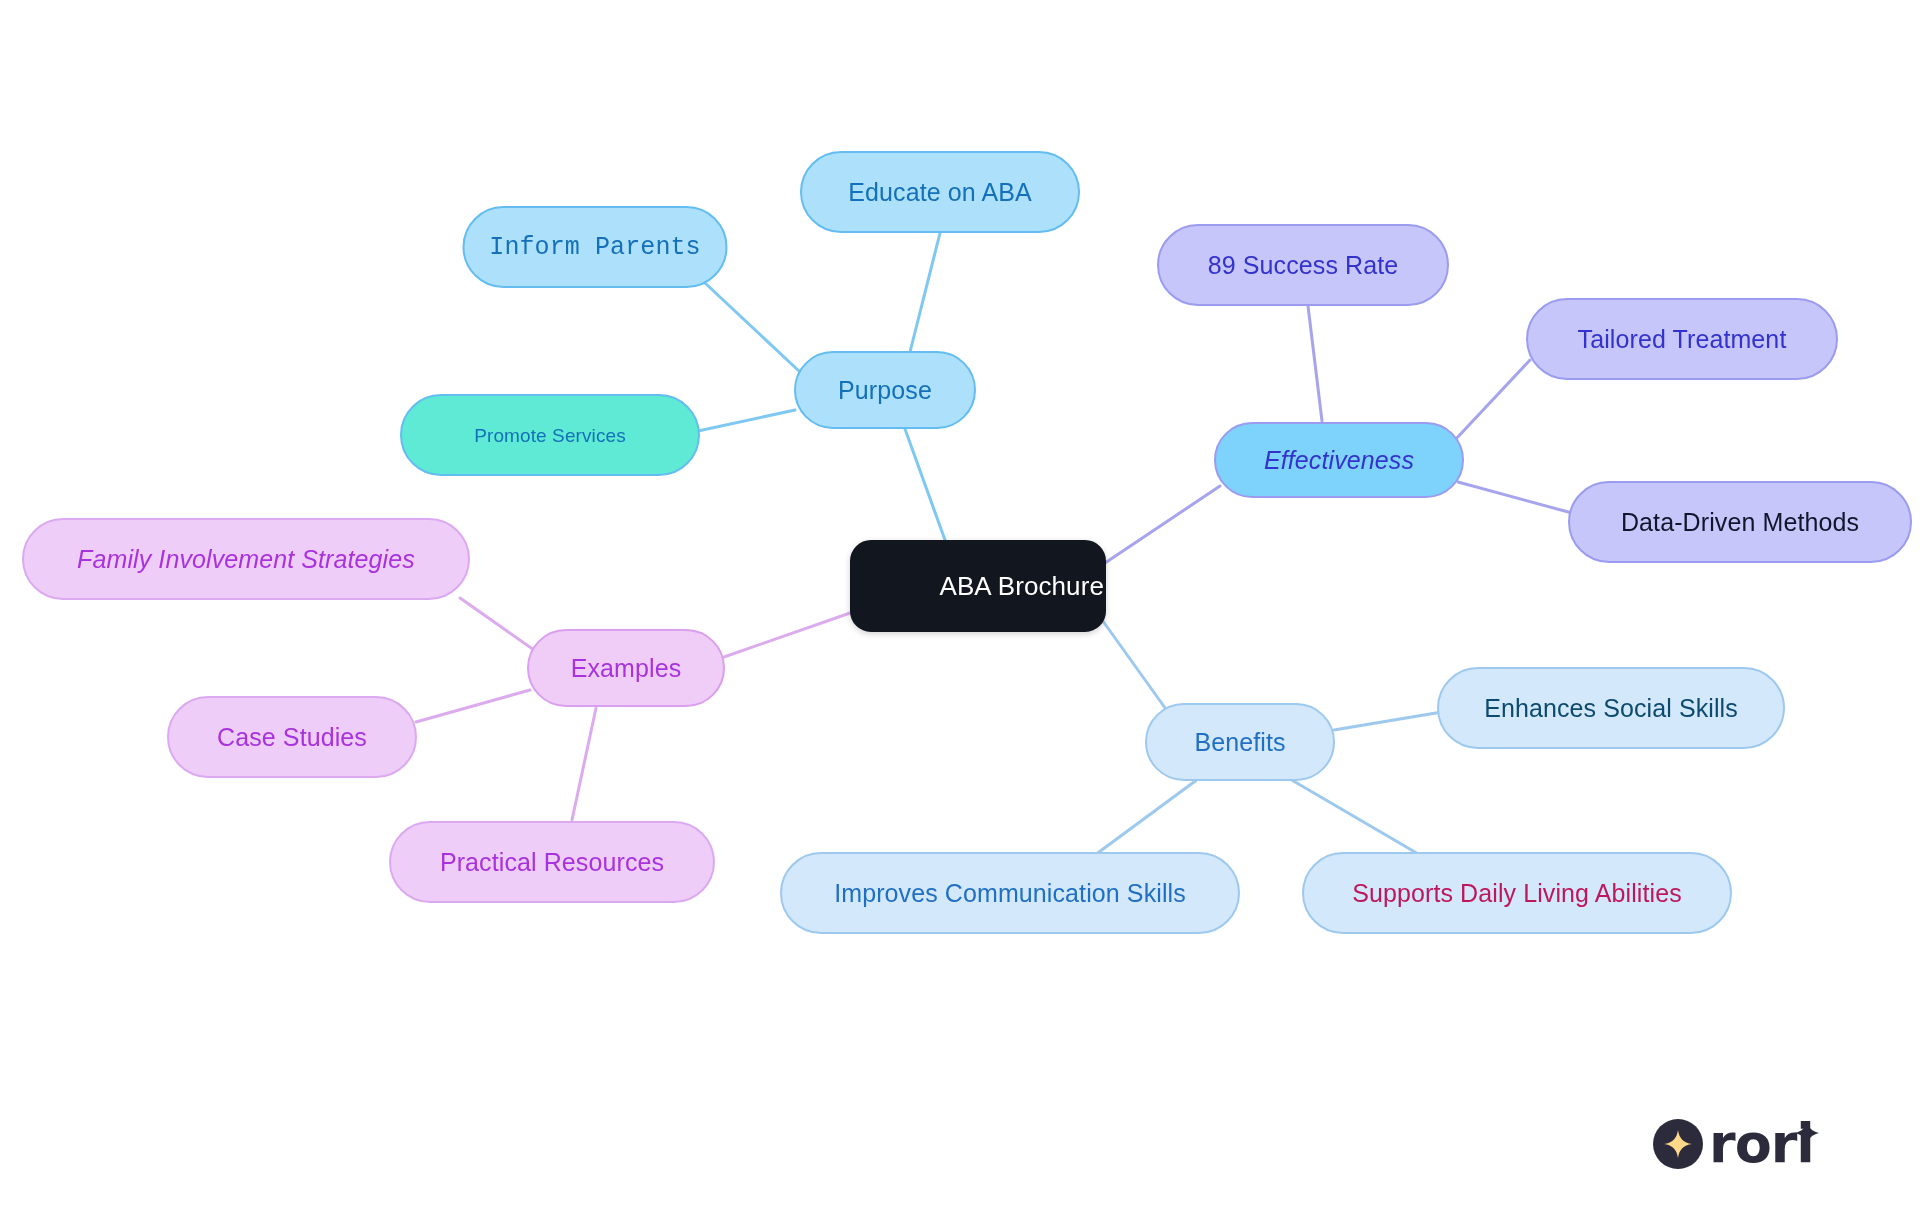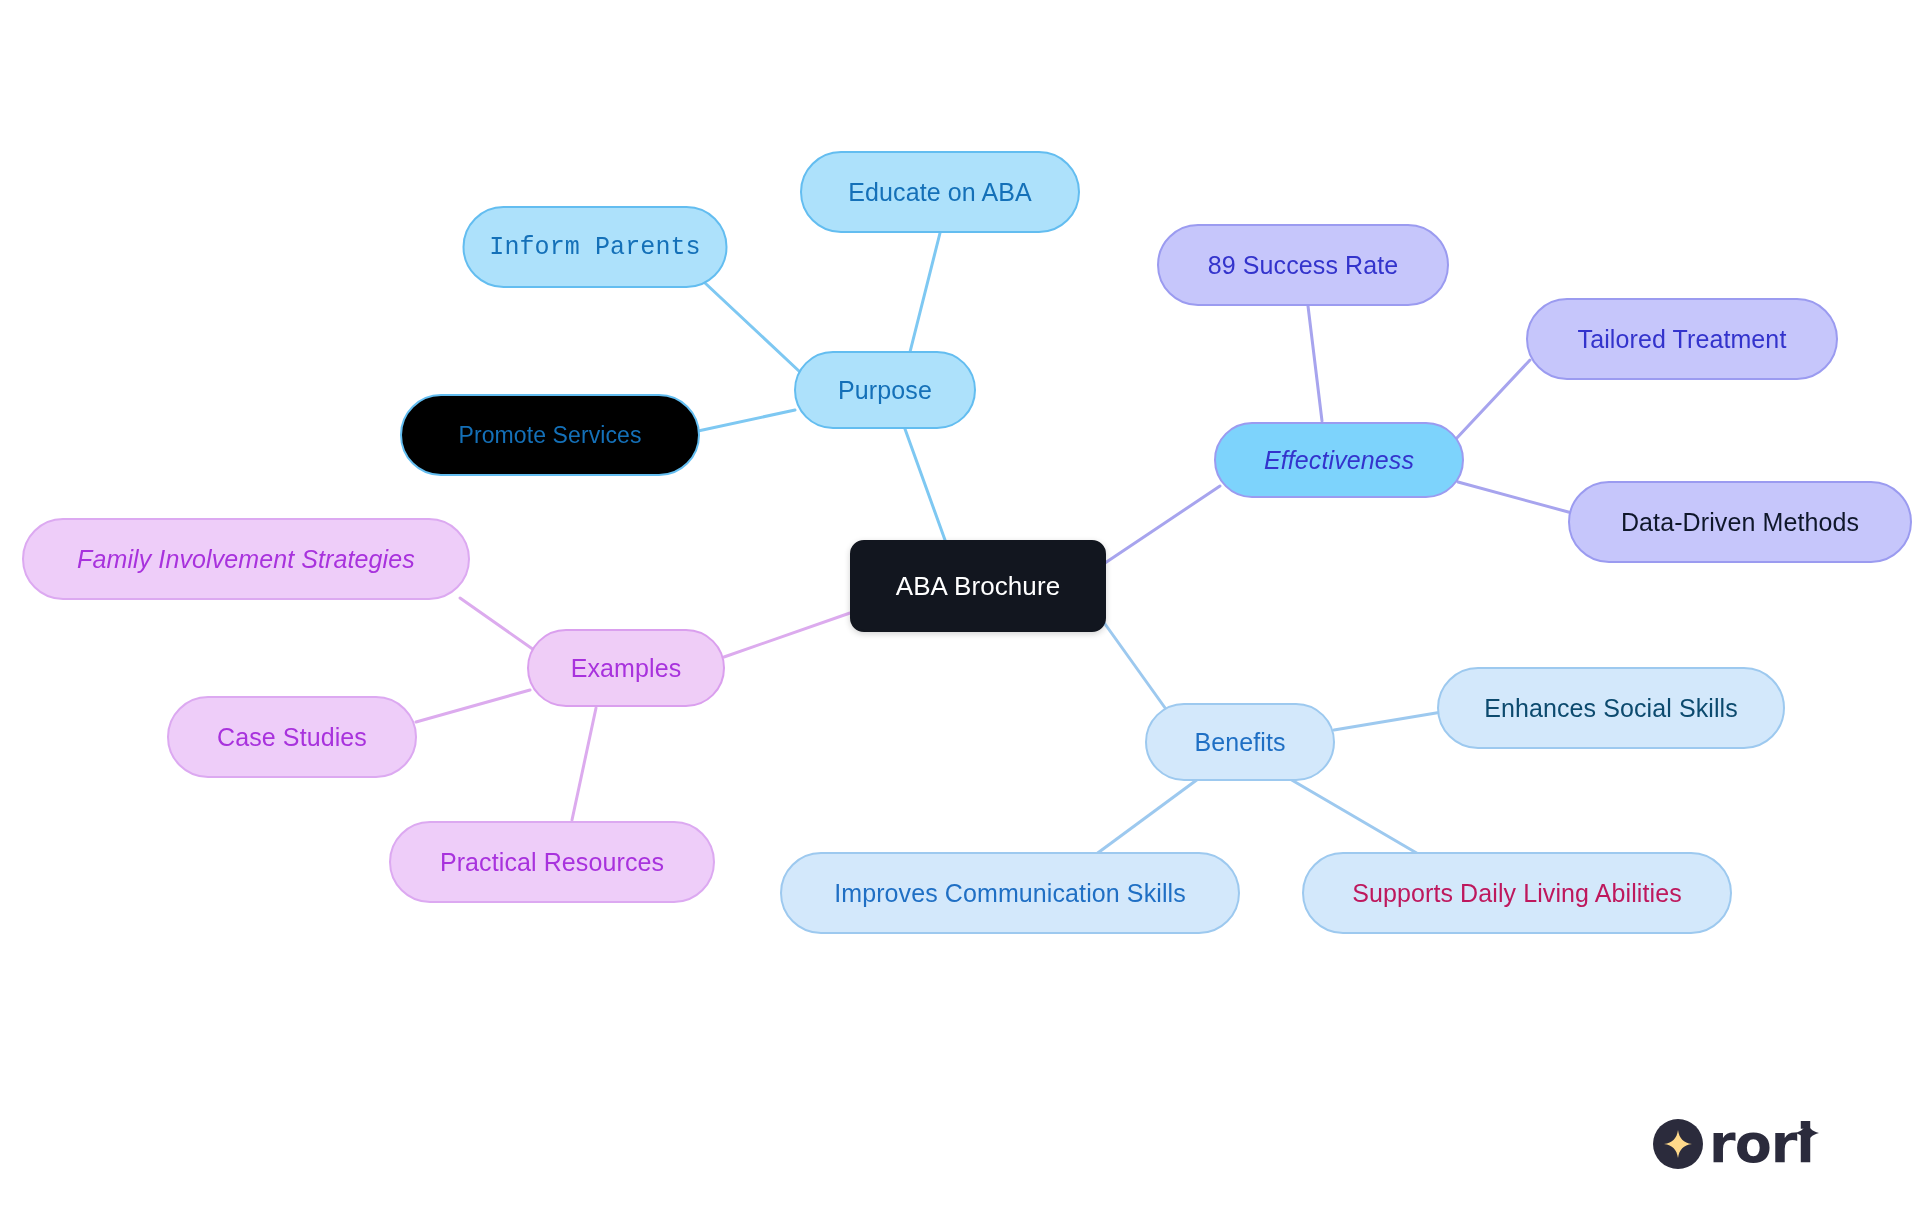--- a/index.html
+++ b/index.html
@@ -31,22 +31,23 @@
     justify-content: center;
     border-radius: 999px;
     border-style: solid;
     border-width: 2px;
     text-align: center;
     white-space: nowrap;
     letter-spacing: 0.1px;
     transform: translate(-50%, -50%);
   }
   .node.root {
-    border-radius: 14px;
+    border-radius: 21px;
     box-shadow: 0 2px 6px rgba(0,0,0,0.18);
+    justify-content: flex-end;
   }
   .node-label {
     display: block;
     line-height: 1;
   }
   
   #logo {
     position: absolute;
     display: flex;
     align-items: center;
@@ -106,21 +107,21 @@
       </div>
       <div class="node" style="left: 885px; top: 390px; width: 182px; height: 78px; background: rgb(173, 225, 251); border-color: rgb(99, 189, 240); color: rgb(20, 112, 184); font-size: 25px;">
         <span class="node-label">Purpose</span>
       </div>
       <div class="node" style="left: 940px; top: 192px; width: 280px; height: 82px; background: rgb(173, 225, 251); border-color: rgb(99, 189, 240); color: rgb(20, 112, 184); font-size: 25px;">
         <span class="node-label">Educate on ABA</span>
       </div>
       <div class="node" style="left: 595px; top: 247px; width: 265px; height: 82px; background: rgb(173, 225, 251); border-color: rgb(99, 189, 240); color: rgb(20, 112, 184); font-size: 25px; font-family: Liberation Mono, monospace;">
         <span class="node-label">Inform Parents</span>
       </div>
-      <div class="node" style="left: 550px; top: 435px; width: 300px; height: 82px; background: #000000; border-color: rgb(99, 189, 240); color: rgb(20, 112, 184); font-size: 23px;">
+      <div class="node" style="left: 550px; top: 435px; width: 300px; height: 82px; background: #5eead4; border-color: rgb(99, 189, 240); color: rgb(20, 112, 184); font-size: 19px;">
         <span class="node-label">Promote Services</span>
       </div>
       <div class="node" style="left: 1339px; top: 460px; width: 250px; height: 76px; background: #7dd3fc; border-color: rgb(155, 155, 240); color: rgb(51, 51, 204); font-size: 25px; font-style: italic;">
         <span class="node-label">Effectiveness</span>
       </div>
       <div class="node" style="left: 1303px; top: 265px; width: 292px; height: 82px; background: rgb(198, 198, 251); border-color: rgb(155, 155, 240); color: rgb(51, 51, 204); font-size: 25px;">
         <span class="node-label">89 Success Rate</span>
       </div>
       <div class="node" style="left: 1682px; top: 323px; width: 312px; height: 82px; background: rgb(198, 198, 251); border-color: rgb(155, 155, 240); color: rgb(51, 51, 204); font-size: 25px; margin-top: 16px;">
         <span class="node-label">Tailored Treatment</span>

